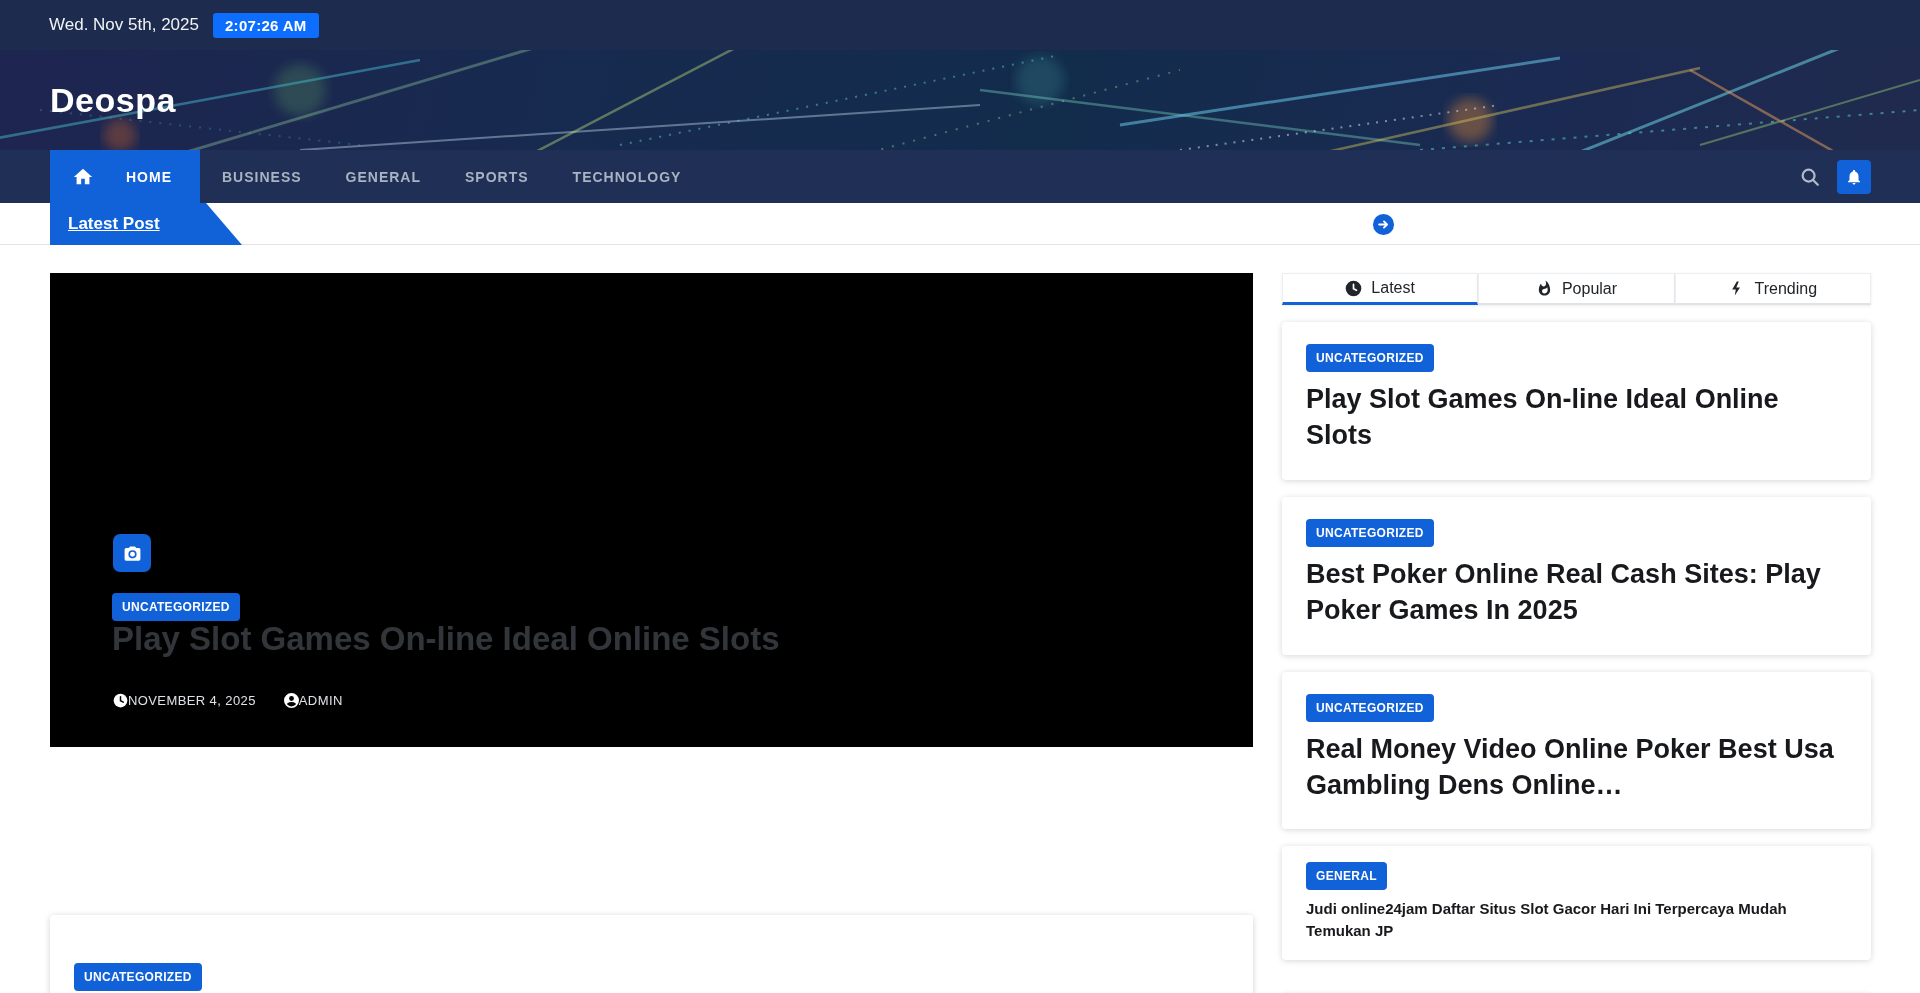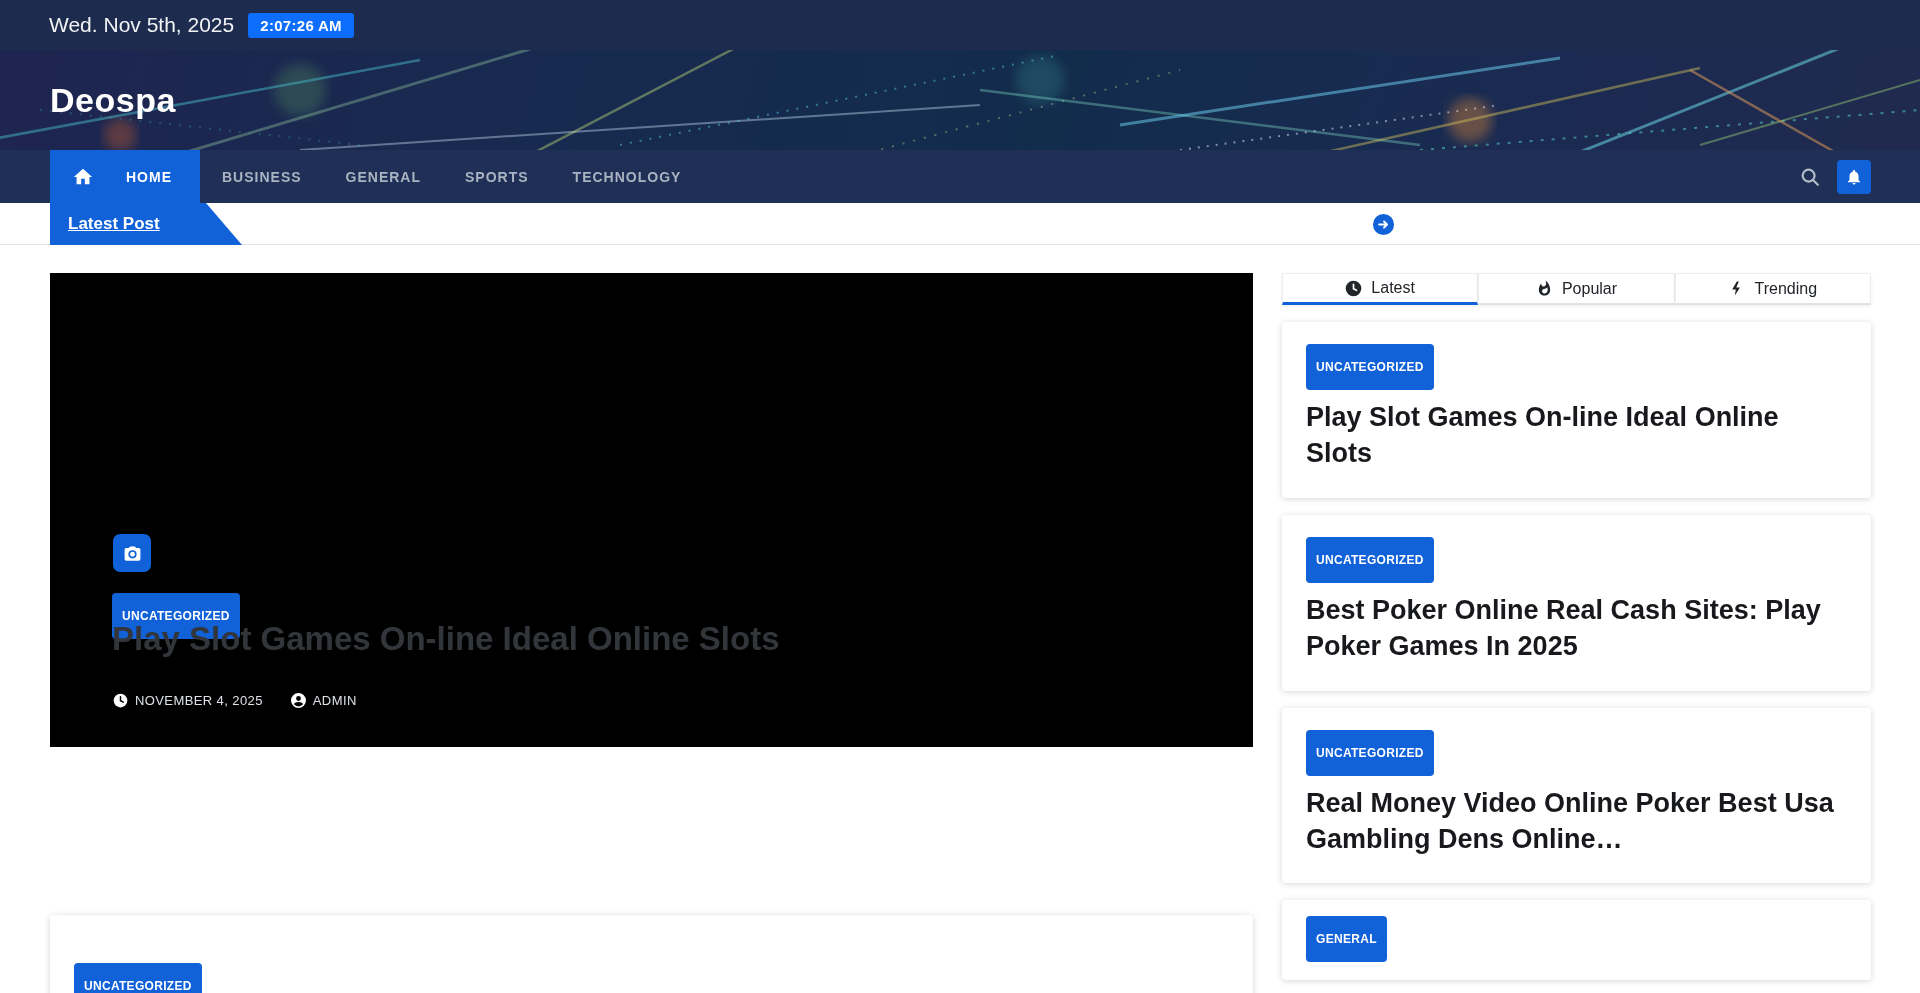--- a/index.html
+++ b/index.html
@@ -8,21 +8,21 @@
     font-family:"Liberation Sans", sans-serif;
     background:#ffffff;
     color:#212529;
   }
   
   .topbar {
     height:50px; background:#1d2c4e;
     display:flex; align-items:center; gap:14px;
     padding:0 49px; color:#fff;
   }
-  .topbar-date { font-size:21px; color:#f1f3f5; }
+  .topbar-date { font-size:17px; color:#f1f3f5; }
   .time-badge {
     background:#0d6efd; color:#fff; font-weight:bold;
     font-size:15px; padding:4px 12px; border-radius:3px; letter-spacing:.3px;
   }
   
   .site-header {
     position:relative; height:100px; overflow:hidden;
     background:linear-gradient(105deg,#1e2550 0%,#172a4f 30%,#122c4c 55%,#1b2a52 80%,#202a4e 100%);
   }
   .plexus { position:absolute; inset:0; width:100%; height:100%; }
@@ -84,34 +84,34 @@
     cursor:pointer;
   }
   .camera-badge {
     position:absolute; left:63px; top:261px; width:38px; height:38px;
     background:#1161d8; border-radius:7px;
     display:flex; align-items:center; justify-content:center;
   }
   .cat-badge {
     display:inline-block; background:#1161d8; color:#fff;
     font-size:12px; font-weight:bold; letter-spacing:.3px;
-    padding:16px 10px; border-radius:4px; cursor:pointer;
+    padding:7px 10px; border-radius:4px; cursor:pointer;
   }
   .featured .cat-badge { position:absolute; left:62px; top:320px; }
   .featured-title {
     position:absolute; left:62px; top:346px; width:1050px;
     font-size:33px; font-weight:800; color:#32363b; line-height:1.2;
     cursor:pointer;
   }
   .featured-meta {
     position:absolute; left:63px; top:420px;
     display:flex; align-items:center; gap:28px;
     color:#dee2e6; font-size:13px; letter-spacing:.4px;
   }
-  .meta-item { display:flex; align-items:center; gap:7px; }
+  .meta-item { display:flex; align-items:center; }
   .meta-item.link { cursor:pointer; }
   
   .post-card {
     margin-top:168px; background:#fff; border-radius:4px;
     box-shadow:0 1px 6px rgba(0,0,0,.18);
     padding:48px 24px 60px 24px;
   }
   
   .tabs { display:flex; }
   .tab {
@@ -287,20 +287,21 @@
       <h3 class="side-title">Best Poker Online Real Cash Sites: Play Poker Games In 2025</h3>
     </div>
 
     <div class="side-card">
       <span class="cat-badge">UNCATEGORIZED</span>
       <h3 class="side-title">Real Money Video Online Poker Best Usa Gambling Dens Online…</h3>
     </div>
 
     <div class="side-card small">
       <span class="cat-badge">GENERAL</span>
+      <h3 class="side-title small-title">Judi online24jam  Daftar Situs Slot Gacor Hari Ini Terpercaya Mudah Temukan JP</h3>
     </div>
 
     <div class="search-widget">
       
       
     </div>
   </aside>
 </div>
 
 </body></html>

